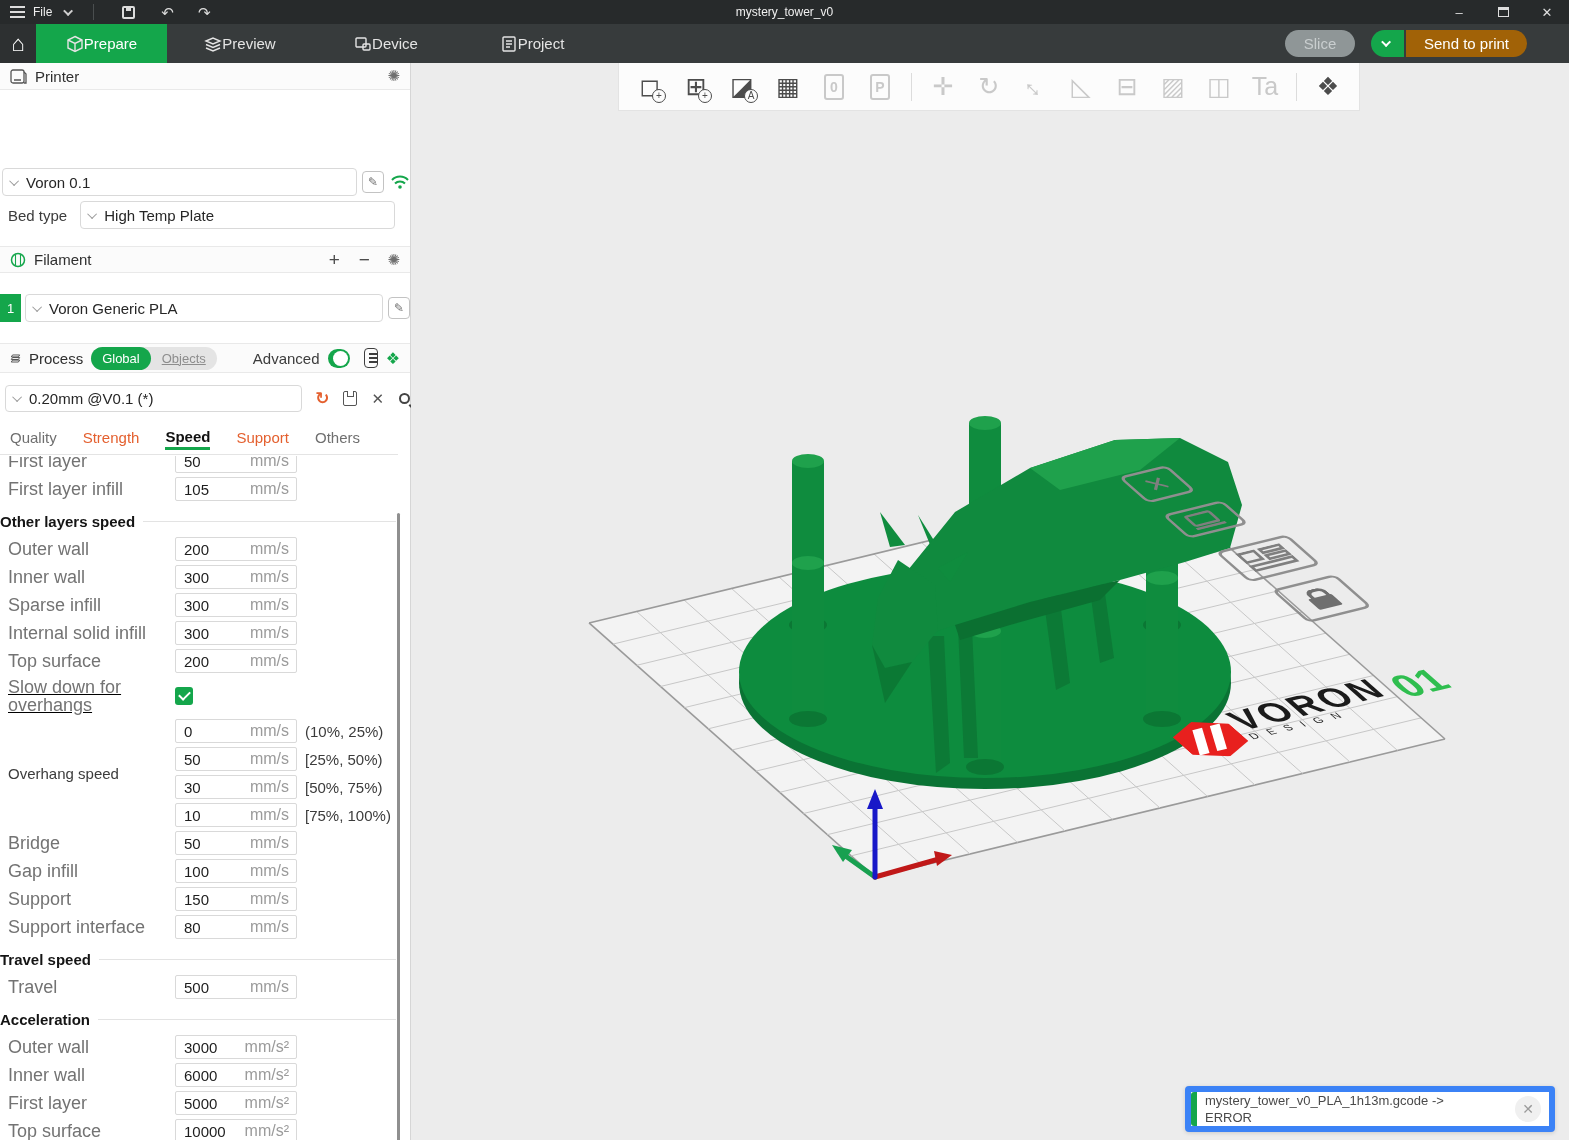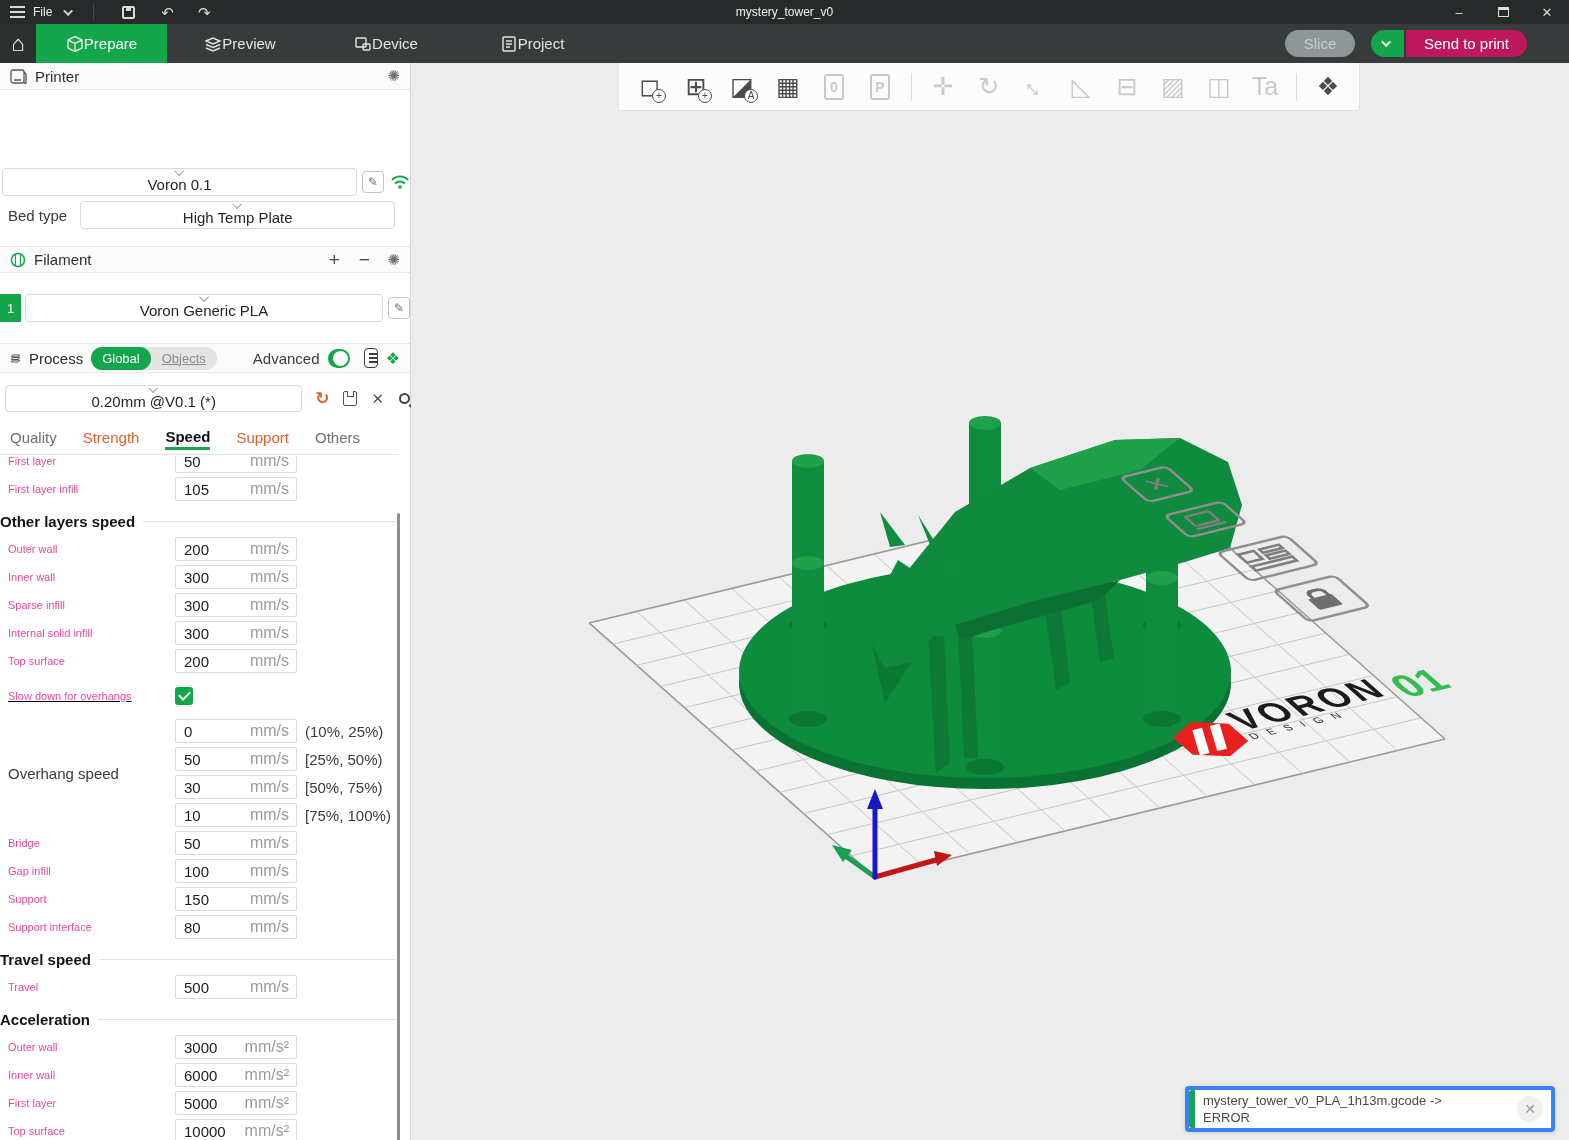--- a/index.html
+++ b/index.html
@@ -21,27 +21,27 @@
   #tabbar{position:absolute;left:0;top:24px;width:1569px;height:39px;background:#373b3c;display:flex;align-items:stretch;}
   .home{width:36px;display:flex;align-items:center;justify-content:center;color:#fff;font-size:22px;background:#2d3031;}
   .mtab{display:flex;align-items:center;justify-content:center;color:#e4e4e4;font-size:15px;width:146px;}
   .mtab svg{stroke:#e4e4e4;}
   .mtab.active{background:#14A64B;color:#fff;width:131px;}
   .pill{border-radius:14px;height:27px;display:flex;align-items:center;justify-content:center;font-size:15px;}
   #slice-btn{width:70px;background:#8f9697;color:#c9cecf;margin-left:auto;margin-right:16px;align-self:center;}
   #sendgrp{display:flex;align-self:center;margin-right:42px;}
   #send-caret-btn{width:33px;height:27px;background:#14A64B;border-radius:14px 0 0 14px;display:flex;align-items:center;justify-content:center;margin-right:2px;}
   #send-caret-btn .caret{border-color:#fff;margin:0;}
-  #send-btn{width:121px;height:27px;background:#be185d;color:#fff;border-radius:0 14px 14px 0;display:flex;align-items:center;justify-content:center;font-size:15px;}
+  #send-btn{width:121px;height:27px;background:#a16207;color:#fff;border-radius:0 14px 14px 0;display:flex;align-items:center;justify-content:center;font-size:15px;}
   
   #panel{position:absolute;left:0;top:63px;width:411px;bottom:0;background:#fff;border-right:1px solid #d6d6d6;}
   .sechead{height:27px;display:flex;align-items:center;border-bottom:1px solid #e9e9e9;background:#fbfbfb;padding:0 10px;gap:8px;}
   .sechead .t{font-size:15px;color:#2f2f2f;}
   .gear{margin-left:auto;color:#6f6f6f;font-size:15px;}
-  .select{border:1px solid #d9d9d9;border-radius:4px;height:28px;display:flex;align-items:center;font-size:15px;color:#262626;background:#fff;flex-direction:column;}
+  .select{border:1px solid #d9d9d9;border-radius:4px;height:28px;display:flex;align-items:center;font-size:15px;color:#262626;background:#fff;}
   .select .caret{border-color:#9a9a9a;border-width:1.5px;margin:0 7px 0 9px;}
   .editbox{width:22px;height:22px;border:1px solid #c3c3c3;border-radius:4px;display:flex;align-items:center;justify-content:center;color:#6c6c6c;font-size:12px;}
   .rowline{position:absolute;left:0;right:0;display:flex;align-items:center;}
   .lab{font-size:15px;color:#3c3c3c;}
   .plusminus{font-size:19px;color:#4c4c4c;width:22px;text-align:center;}
   #fil-badge{width:21px;height:28px;background:#14A64B;color:#fff;font-size:13px;display:flex;align-items:center;justify-content:center;}
   .scopepill{background:#e4e4e4;border-radius:12px;height:23px;display:flex;align-items:center;}
   .scopepill .on{background:#14A64B;color:#fff;border-radius:12px;height:23px;display:flex;align-items:center;padding:0 11px;font-size:13px;}
   .scopepill .off{color:#8d8d8d;padding:0 11px;font-size:13px;text-decoration:underline;}
   .toggle{width:35px;height:19px;border-radius:10px;background:#14A64B;position:relative;}
@@ -57,21 +57,21 @@
   .searchic:after{content:"";position:absolute;left:9px;top:9px;width:6px;height:2px;background:#444;transform:rotate(45deg);transform-origin:0 0;}
   
   #ptabs{position:absolute;left:0;top:360px;width:398px;height:32px;display:flex;align-items:center;gap:26px;padding:0 10px;border-bottom:1px solid #e4e4e4;background:#fff;z-index:3;}
   .ptab{font-size:15px;color:#6f6f6f;padding-bottom:2px;}
   .ptab.modified{color:#E4602F;}
   .ptab.active{color:#111;font-weight:bold;border-bottom:3px solid #14A64B;}
   
   #settings{position:absolute;left:0;top:393px;bottom:0;width:398px;overflow:hidden;padding:0 0 0 8px;}
   #settings > :first-child{margin-top:-9px;}
   .row{height:28px;display:flex;align-items:center;}
-  .row .lbl{width:167px;font-size:11px;color:#ec4899;}
+  .row .lbl{width:167px;font-size:18px;color:#737373;}
   .box{width:122px;height:24px;border:1px solid #d9d9d9;border-radius:2px;display:flex;align-items:center;background:#fff;}
   .val{font-size:15px;color:#1d1d1d;padding-left:8px;flex:1;}
   .unit{font-size:16px;color:#9b9b9b;padding-right:7px;}
   .sec{display:flex;align-items:center;margin:10px 0 5px -8px;}
   .sec span{font-size:15px;font-weight:bold;color:#141414;white-space:nowrap;}
   .secline{flex:1;height:1px;background:#e3e3e3;margin:0 2px 0 8px;}
   .checkrow{height:42px;text-decoration:underline;}
   .checkrow .lbl{width:167px;line-height:18px;}
   .checkbox{width:18px;height:18px;border-radius:3px;background:#14A64B;position:relative;}
   .checkbox:after{content:"";position:absolute;left:4px;top:4px;width:9px;height:5px;border-left:2px solid #fff;border-bottom:2px solid #fff;transform:rotate(-45deg);}
@@ -96,21 +96,21 @@
   .plate-ic{border:3px solid #8f8f8f;border-radius:7px;color:#7f7f7f;display:flex;align-items:center;justify-content:center;background:transparent;}
   .lockbody{width:24px;height:16px;background:#6f6f6f;border-radius:2px;position:relative;margin-top:10px;}
   .lockbody:before{content:"";position:absolute;left:3px;top:-11px;width:12px;height:12px;border:4px solid #6f6f6f;border-bottom:none;border-radius:8px 8px 0 0;}
   #voron-hex{width:58px;height:52px;background:#E8201E;clip-path:polygon(50% 0,100% 25%,100% 75%,50% 100%,0 75%,0 25%);position:relative;}
   #voron-hex:before{content:"";position:absolute;left:14px;top:10px;width:10px;height:32px;background:#fff;transform:skewX(-28deg);}
   #voron-hex:after{content:"";position:absolute;left:32px;top:10px;width:10px;height:32px;background:#fff;transform:skewX(-28deg);}
   #voron-word{font-size:37px;font-weight:bold;letter-spacing:3px;color:#1b1b1b;line-height:30px;}
   #voron-sub{font-size:11px;letter-spacing:10px;color:#1b1b1b;}
   #plate-num{font-size:42px;font-weight:bold;color:#2FBE4F;}
   
-  #notif{position:absolute;left:774px;top:1023px;width:370px;height:46px;background:#fff;border:4px solid #3b82f6;border-radius:4px;box-shadow:0 1px 4px rgba(0,0,0,.15);display:flex;align-items:center;}
+  #notif{position:absolute;left:774px;top:1023px;width:370px;height:46px;background:#fff;border:6px solid #3b82f6;border-radius:4px;box-shadow:0 1px 4px rgba(0,0,0,.15);display:flex;align-items:center;}
   #notif .bar{width:6px;align-self:stretch;background:#14A64B;border-radius:3px 0 0 3px;}
   #notif .txt{font-size:13px;color:#4a4a4a;line-height:17px;padding-left:8px;flex:1;}
   #notif .close{width:26px;height:26px;border-radius:50%;background:#f0f0f0;color:#9a9a9a;font-size:14px;display:flex;align-items:center;justify-content:center;margin-right:8px;}
 </style>
 </head>
 <body>
 
 <div id="titlebar">
   <span class="burger"></span>
   <span class="menu-label">File</span>

